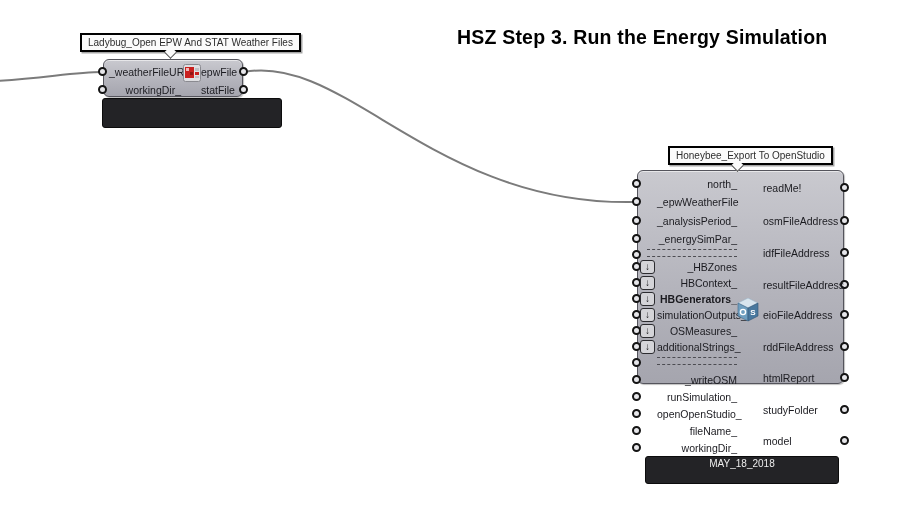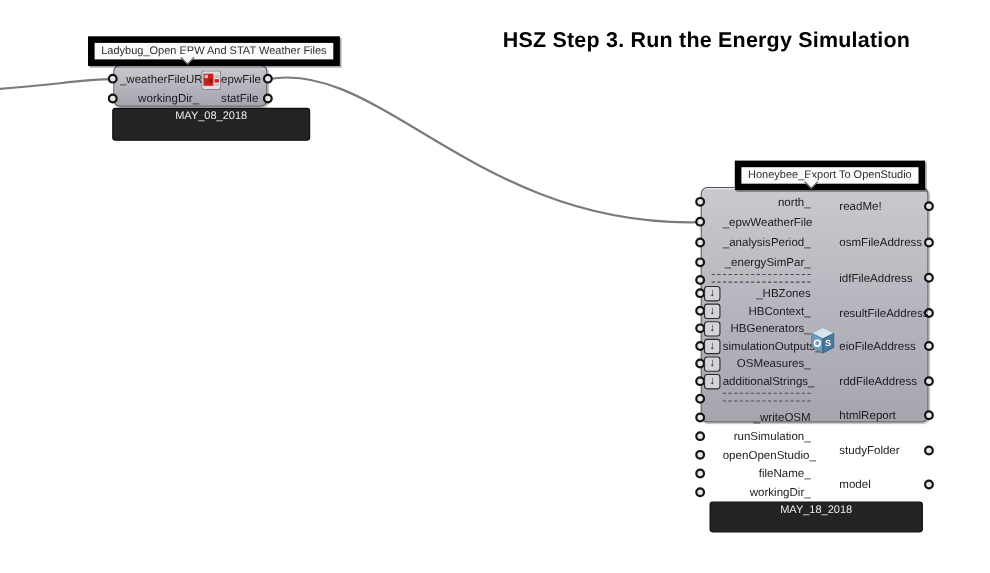--- a/index.html
+++ b/index.html
@@ -21,21 +21,21 @@
   .out-row{text-align:left;}
   .divider{position:absolute;height:6px;border-top:1px dashed #4c4c52;border-bottom:1px dashed #4c4c52;z-index:3;}
   .arrow-box{position:absolute;width:15px;height:14px;background:#d4d4d8;border:1px solid #2c2c30;
              border-radius:3px;box-sizing:border-box;text-align:center;line-height:12px;
              font-size:10px;font-weight:bold;color:#19191d;z-index:4;}
   .ver-bar{position:absolute;background:#232326;border:1px solid #0c0c0c;border-radius:3px;
            color:#ededed;font-size:10px;text-align:center;z-index:2;}
   .ver-bar div{line-height:13px;}
 
   
-  .tag{position:absolute;z-index:5;background:#fbfbfb;border:6px solid #000000;
+  .tag{position:absolute;z-index:5;background:#fbfbfb;border:2px solid #000000;
        font-size:10px;color:#2e2e2e;padding:2px 6px;white-space:nowrap;
        box-shadow:1.5px 1.5px 0 rgba(0,0,0,.35);}
   .tag-pointer{position:absolute;width:8px;height:8px;background:#fbfbfb;
        border-right:1px solid #4a4a4a;border-bottom:1px solid #4a4a4a;
        transform:rotate(45deg);z-index:6;}
 
   .comp-icon{position:absolute;z-index:4;}
 </style>
 </head>
 <body>
@@ -46,21 +46,20 @@
 </svg>
 
 <div class="canvas-title">HSZ Step 3. Run the Energy Simulation</div>
 
 <div class="tag" style="left:80px;top:33px;">
   <span>Ladybug_Open EPW And STAT Weather Files</span>
 </div>
 <div class="tag-pointer" style="left:166px;top:48px;"></div>
 
 <div class="ver-bar" style="left:102px;top:98px;width:178px;height:28px;">
-  <div>MAY_08_2018</div>
 </div>
 
 <div class="gh-comp" style="left:103px;top:59px;width:140px;height:38px;">
 
   <div class="nub" style="left:-5px;top:8px;"></div>
   <div class="nub" style="left:-5px;top:26px;"></div>
   <div class="nub" style="right:-5px;top:8px;"></div>
   <div class="nub" style="right:-5px;top:26px;"></div>
   <div class="gh-body"></div>
 
@@ -122,21 +121,21 @@
 
   <div class="gh-body"></div>
 
   <div class="row in-row" style="left:20px;right:107px;top:7px;">north_</div>
   <div class="row in-row" style="left:20px;right:107px;top:25px;">_epwWeatherFile</div>
   <div class="row in-row" style="left:20px;right:107px;top:44px;">_analysisPeriod_</div>
   <div class="row in-row" style="left:20px;right:107px;top:62px;">_energySimPar_</div>
   <div class="divider" style="right:107px;width:90px;top:79px;"></div>
   <div class="row in-row" style="left:20px;right:107px;top:90px;">_HBZones</div>
   <div class="row in-row" style="left:20px;right:107px;top:106px;">HBContext_</div>
-  <div class="row in-row" style="left:20px;right:107px;top:122px;">HBGenerators_</div>
+  <div class="row in-row" style="left:20px;right:107px;top:122px;font-weight:bold;">HBGenerators_</div>
   <div class="row in-row" style="left:20px;right:107px;top:138px;">simulationOutputs_</div>
   <div class="row in-row" style="left:20px;right:107px;top:154px;">OSMeasures_</div>
   <div class="row in-row" style="left:20px;right:107px;top:170px;">additionalStrings_</div>
   <div class="divider" style="right:107px;width:80px;top:187px;"></div>
   <div class="row in-row" style="left:20px;right:107px;top:203px;">_writeOSM</div>
   <div class="row in-row" style="left:20px;right:107px;top:220px;">runSimulation_</div>
   <div class="row in-row" style="left:20px;right:107px;top:237px;">openOpenStudio_</div>
   <div class="row in-row" style="left:20px;right:107px;top:254px;">fileName_</div>
   <div class="row in-row" style="left:20px;right:107px;top:271px;">workingDir_</div>
 

